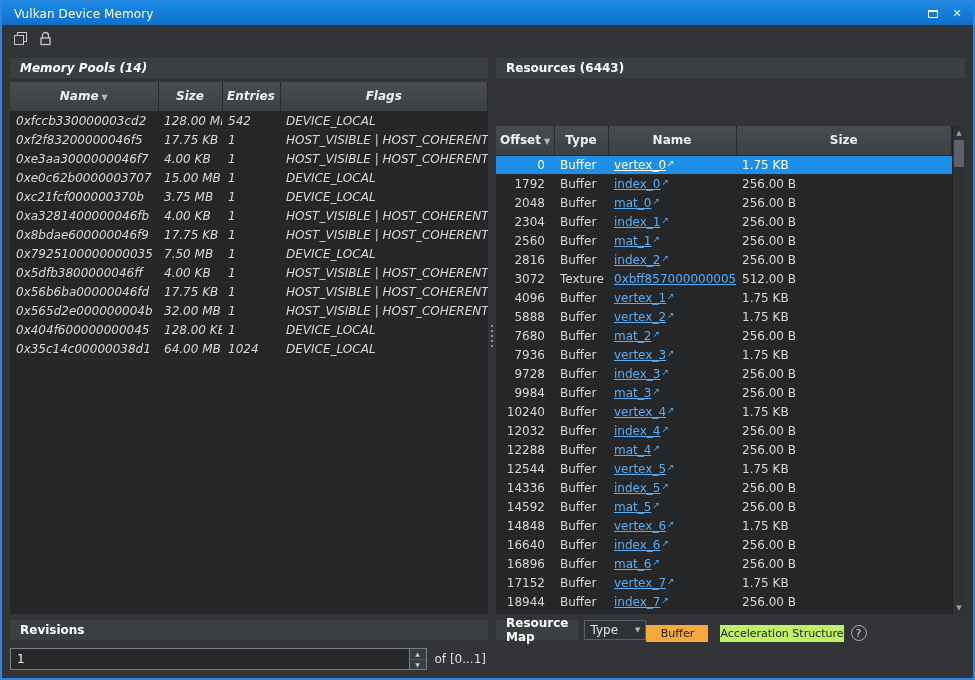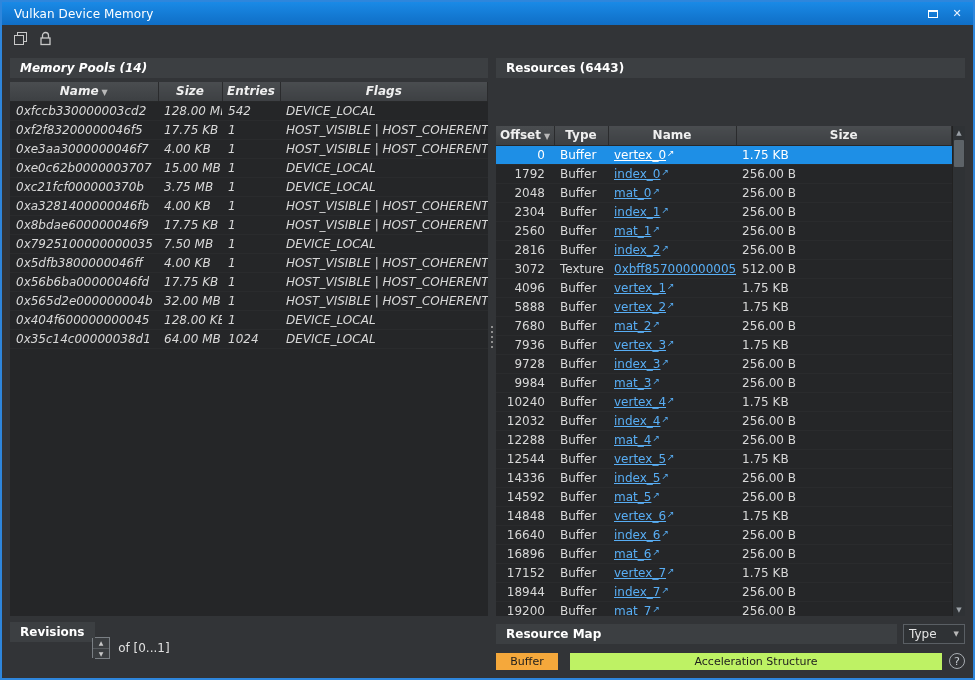--- a/index.html
+++ b/index.html
@@ -52,21 +52,21 @@
     background: #3c3f42; color: #ffffff; font-weight: bold;
     display: flex; align-items: center; padding: 0 10px;
     margin-bottom: 4px;
   }
   .table-area {
     flex: 1 1 auto; min-height: 0; background: #252628; position: relative; overflow: hidden;
   }
   .table-area.with-scroll { padding-right: 13px; margin-top: 44px; }
   table { width: 100%; border-collapse: collapse; table-layout: fixed; }
   th {
-    height: 19px; background: linear-gradient(180deg, #4a4d50, #3d4043);
+    height: 29px; background: linear-gradient(180deg, #4a4d50, #3d4043);
     color: #efefef; font-weight: bold; font-size: 12px;
     border-right: 1px solid #2a2b2d; border-bottom: 1px solid #272829;
     text-align: center; padding: 0 4px; white-space: nowrap; overflow: hidden;
   }
   th .sort { font-size: 8px; color: #b8b8b8; margin-left: 3px; }
   td {
     height: 19px; padding: 0 6px; color: #d8d8d8; white-space: nowrap; overflow: hidden;
     border-bottom: 1px solid rgba(255,255,255,0.025);
   }
   tr.selected td { background: #1e8fe6; color: #fff; }
@@ -78,23 +78,23 @@
   .vscroll {
     position: absolute; top: 0; right: 0; bottom: 0; width: 13px;
     background: #2f3235; border-left: 1px solid #222;
     display: flex; flex-direction: column;
   }
   .vs-btn { flex: 0 0 13px; color: #9aa0a6; font-size: 7px; display: flex; align-items: center; justify-content: center; }
   .vs-track { flex: 1 1 auto; position: relative; }
   .vs-thumb { position: absolute; top: 1px; left: 1px; right: 1px; height: 27px; background: #5d6368; border-radius: 1px; }
   
   .bottom { flex: 0 0 62px; display: flex; padding: 6px 8px 8px 8px; }
-  .bottom-left { flex: 0 0 478px; display: flex; flex-direction: row; }
+  .bottom-left { flex: 0 0 478px; display: flex; flex-direction: column; justify-content: space-between; }
   .bottom-gap { flex: 0 0 8px; }
-  .bottom-right { flex: 1 1 auto; display: flex; flex-direction: column; min-width: 0; justify-content: flex-end; }
+  .bottom-right { flex: 1 1 auto; display: flex; flex-direction: row; min-width: 0; }
   .rm-header-row { display: flex; align-items: center; height: 20px; flex: 0 0 20px; margin-bottom: 4px; }
   .rm-header-row .group-header { flex: 1 1 auto; margin-bottom: 0; }
   .combo {
     flex: 0 0 62px; height: 20px; margin-left: 6px;
     background: #2f3235; border: 1px solid #5a5f64;
     display: flex; align-items: center; padding: 0 5px; color: #e4e4e4;
   }
   .combo .caret { margin-left: auto; font-size: 7px; color: #b8b8b8; }
   .rev-row { display: flex; align-items: center; gap: 8px; margin-top: 4px; }
   .spinbox {

